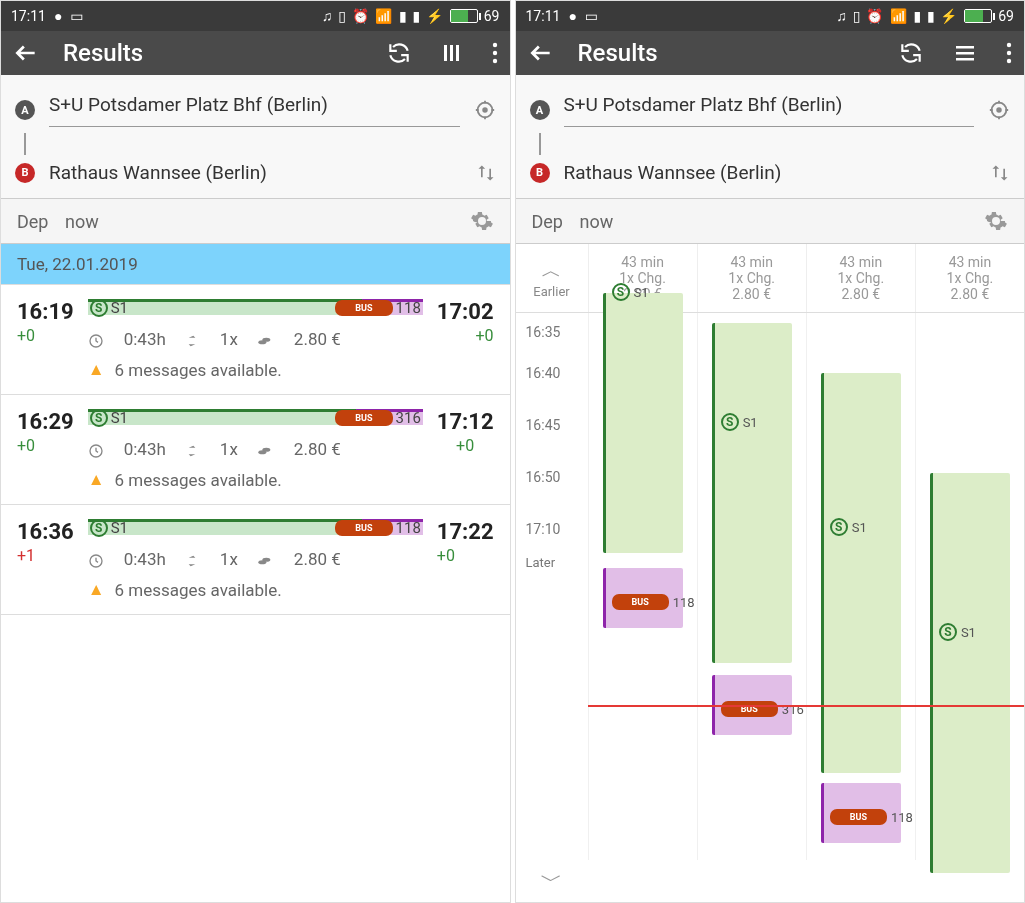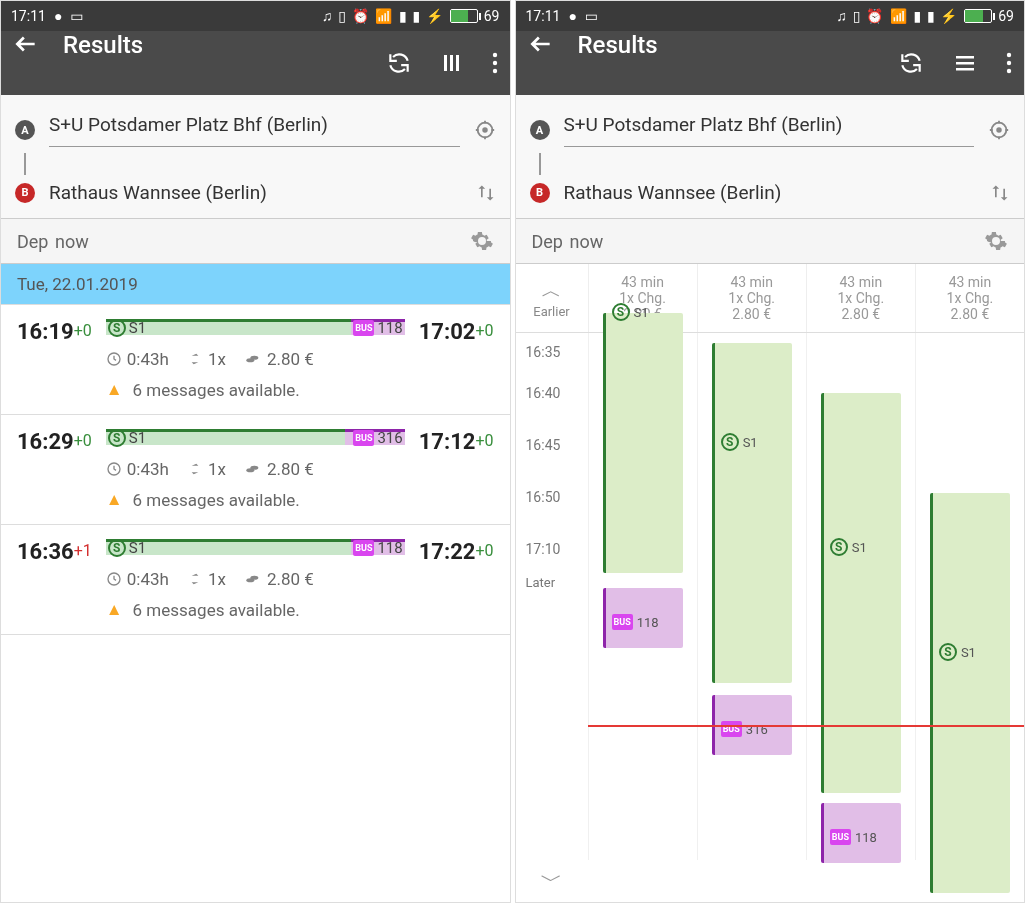--- a/index.html
+++ b/index.html
@@ -4,55 +4,55 @@
 <style>
 *{box-sizing:border-box;margin:0;padding:0;font-family:Roboto,Arial,sans-serif}
 body{display:flex;gap:4px;background:#fff;width:1025px;height:903px;overflow:hidden}
 .phone{width:511px;height:903px;background:#f5f5f5;display:flex;flex-direction:column;border:1px solid #ddd}
 .statusbar{height:30px;background:#3a3a3a;color:#fff;display:flex;align-items:center;padding:0 10px;font-size:14px}
 .statusbar .left{display:flex;gap:8px;align-items:center}
 .statusbar .right{display:flex;gap:6px;align-items:center;margin-left:auto}
 .battery{width:28px;height:14px;border:1px solid #fff;border-radius:2px;position:relative;display:flex;align-items:center}
 .battery::after{content:"";width:2px;height:7px;background:#fff;position:absolute;right:-4px}
 .battery .fill{width:68%;height:100%;background:#4caf50}
-.appbar{height:64px;background:#4a4a4a;color:#fff;display:flex;padding:0 12px}
+.appbar{height:44px;background:#4a4a4a;color:#fff;display:flex;align-items:center;padding:0 12px}
 .appbar .title{font-size:24px;font-weight:500;margin-left:24px}
 .appbar .actions{margin-left:auto;display:flex;gap:28px;align-items:center}
 .iconbtn{cursor:pointer;display:inline-flex}
 svg{display:block}
 .searchbox{background:#f8f8f8;border-bottom:1px solid #ccc;padding:12px 14px 8px}
 .route-row{display:flex;align-items:center;gap:14px;padding:6px 0}
 .marker{width:20px;height:20px;border-radius:50%;display:flex;align-items:center;justify-content:center;color:#fff;font-size:11px;font-weight:bold;flex-shrink:0}
 .marker.a{background:#555}
 .marker.b{background:#c62828}
 .route-label{font-size:19px;color:#333;flex:1}
 .route-underline{border-bottom:1px solid #999;padding-bottom:10px}
 .side-icon{color:#888;flex-shrink:0}
 .connector{width:2px;height:22px;background:#999;margin-left:9px}
-.dep-row{display:flex;align-items:center;gap:4px;padding:10px 16px;color:#666;font-size:18px;border-bottom:1px solid #ccc}
+.dep-row{display:flex;align-items:center;gap:14px;padding:10px 16px;color:#666;font-size:18px;border-bottom:1px solid #ccc}
 .dep-row .label{width:34px}
 .results{flex:1;overflow:auto;background:#fff}
 .dateheader{background:#7dd3fc;padding:10px 16px;color:#555;font-size:17px;border-bottom:1px solid #ddd}
 .trip{padding:14px 16px;border-bottom:1px solid #ddd;display:flex;gap:14px}
-.trip .col{display:flex;flex-direction:row}
+.trip .col{display:flex;flex-direction:column}
 .trip .time{font-size:22px;font-weight:bold;color:#222}
 .trip .delay{font-size:16px;margin-top:2px}
 .green{color:#388e3c}
 .red{color:#d32f2f}
 .mid{flex:1}
 .bar{height:16px;display:flex;margin-bottom:6px}
 .bar .seg{height:100%}
 .seg.sbahn{background:#c8e6c9;border-top:3px solid #2e7d32}
 .seg.bus{background:#e1bee7;border-top:3px solid #8e24aa}
 .line-tags{display:flex;gap:6px;margin-top:-22px;position:relative;padding:0 2px 6px}
 .tag{display:flex;align-items:center;gap:3px;font-size:15px;color:#444}
 .sbadge{width:18px;height:18px;border:2.5px solid #2e7d32;border-radius:50%;color:#2e7d32;font-weight:bold;font-size:12px;display:flex;align-items:center;justify-content:center}
-.busbadge{background:#d946ef;color:#fff;font-size:9px;font-weight:bold;padding:3px 2px;border-radius:2px}
+.busbadge{background:#c2410c;color:#fff;font-size:9px;font-weight:bold;padding:3px 20px;border-radius:7px}
 .meta{display:flex;gap:18px;align-items:center;color:#666;font-size:17px;margin:6px 0}
-.meta span{display:flex;align-items:center;gap:5px}
+.meta span{display:flex;align-items:flex-end;gap:20px}
 .msg{display:flex;align-items:center;gap:10px;color:#666;font-size:17px;margin-top:10px}
 .warn{color:#f9a825}
 
 .tlheader{display:flex;border-bottom:1px solid #ddd}
 .tlheader .navcol{width:72px;display:flex;flex-direction:column;align-items:center;justify-content:center;color:#888;font-size:13px;padding:8px 0}
 .tlheader .chev{font-size:20px;color:#999}
 .tlheader .tripcol{flex:1;text-align:center;padding:10px 4px;color:#999;font-size:14px;border-left:1px solid #eee}
 .tlbody{display:flex;flex:1;position:relative}
 .tlbody .timecol{width:72px;display:flex;flex-direction:column;color:#777;font-size:14px;padding-top:4px}
 .timecol .trow{height:52px;padding-left:10px;display:flex;align-items:center}
@@ -305,21 +305,21 @@
                 <ellipse cx="14" cy="10" rx="6" ry="3"></ellipse>
               </svg>
               <span>2.80 €</span>
             </span>
         </div>
         <div class="msg">
           <span class="warn">▲</span>
           <span>6 messages available.</span>
         </div>
       </div>
-      <div class="col" style="text-align:center">
+      <div class="col" style="text-align:left">
         <span class="time">17:22</span>
         <span class="delay green">+0</span>
       </div>
     </div>
   </div>
 </div>
 
 <div class="phone">
   <div class="statusbar">
     <div class="left">

